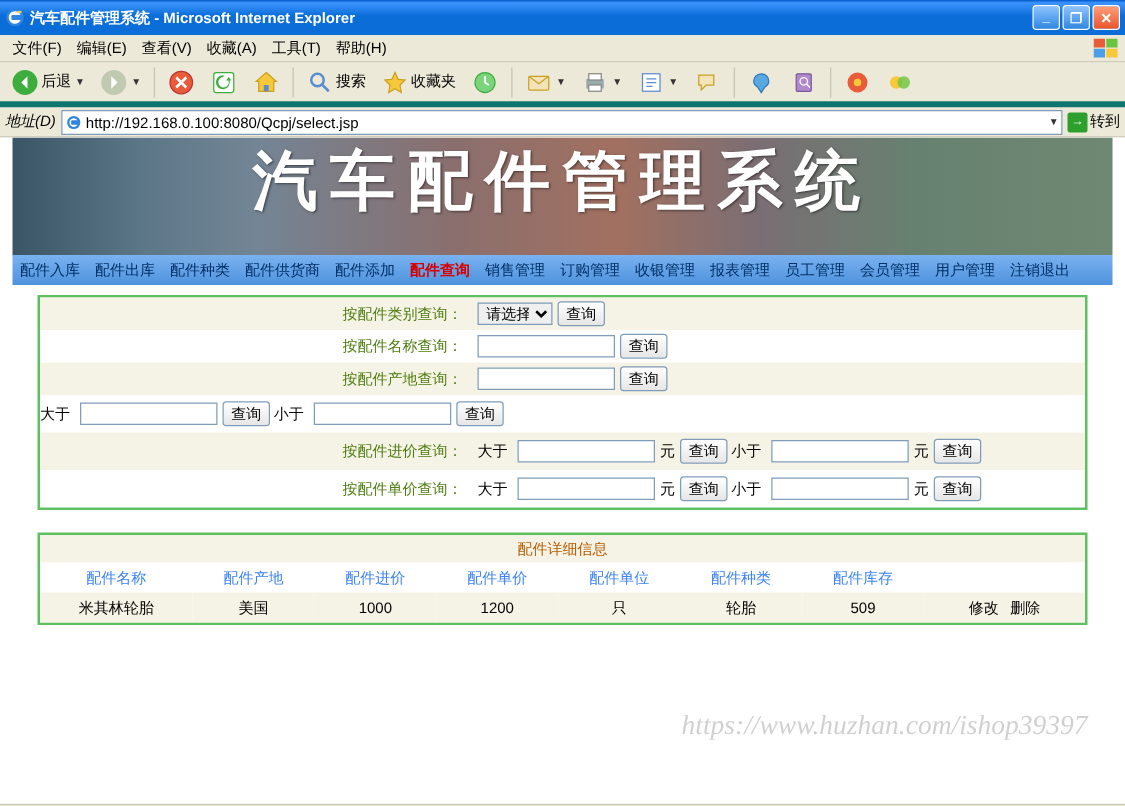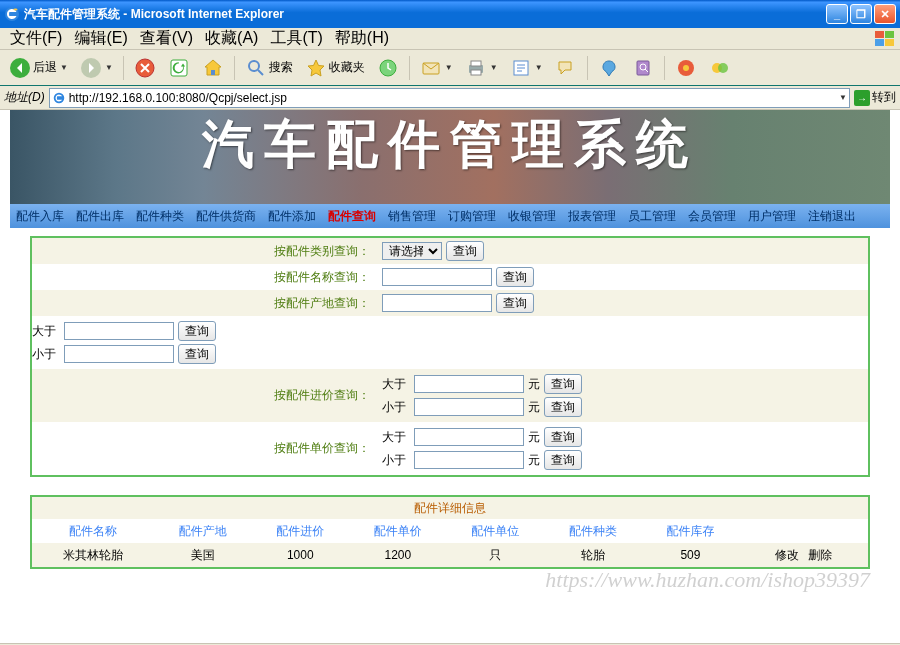--- a/index.html
+++ b/index.html
@@ -9,25 +9,25 @@
 .titlebar { height: 28px; background: linear-gradient(#0058c7,#3d95ff 8%,#0a6dd8 45%,#0a6dd8); display: flex; align-items: center; padding: 0 4px; color: #fff; }
 .titlebar .ie-icon { width: 16px; height: 16px; margin-right: 4px; }
 .titlebar .title-text { flex: 1; font-size: 12px; font-weight: bold; }
 .titlebar .winbtn { width: 22px; height: 20px; margin-left: 2px; border: 1px solid #fff; border-radius: 3px; display: flex; align-items: center; justify-content: center; font-weight: bold; font-size: 11px; cursor: default; }
 .winbtn.min { background: linear-gradient(#8fc4ff,#2f86e0); }
 .winbtn.max { background: linear-gradient(#8fc4ff,#2f86e0); }
 .winbtn.close { background: linear-gradient(#ff9f7a,#e8542c); }
 
 
 .menubar { height: 22px; background: #ece9d8; border-bottom: 1px solid #c8c4b4; display: flex; align-items: center; padding: 0 4px; }
-.menubar span { padding: 0 6px; font-size: 16px; color: #000; cursor: default; }
+.menubar span { padding: 0 6px; font-size: 12px; color: #000; cursor: default; }
 .menubar .flag { margin-left: auto; width: 22px; height: 18px; }
 
 
-.toolbar { height: 36px; background: #ece9d8; border-bottom: 1px solid #0f766e; display: flex; align-items: center; padding: 0 4px; gap: 2px; }
+.toolbar { height: 36px; background: #ece9d8; border-bottom: 5px solid #0f766e; display: flex; align-items: center; padding: 0 4px; gap: 2px; }
 .tbbtn { display: flex; align-items: center; gap: 2px; padding: 2px 4px; border: 1px solid transparent; border-radius: 3px; cursor: default; font-size: 12px; }
 .tbicon { width: 22px; height: 22px; display: flex; align-items: center; justify-content: center; font-size: 14px; }
 .tbsep { width: 1px; height: 24px; background: #c8c4b4; margin: 0 3px; }
 .caret { font-size: 8px; color: #333; margin-left: 1px; }
 
 
 .addrbar { height: 24px; background: #ece9d8; border-bottom: 1px solid #c8c4b4; display: flex; align-items: center; padding: 0 4px; gap: 4px; }
 .addrbar .label { font-size: 12px; font-style: italic; }
 .addrbar .addrbox { flex: 1; display: flex; align-items: center; background: #fff; border: 1px solid #7f9db9; height: 20px; padding: 0 2px; }
 .addrbar .addrbox .ie-icon { width: 14px; height: 14px; margin-right: 3px; }
@@ -53,21 +53,21 @@
 .qlabel { width: 350px; text-align: right; color: #4d7c0f; font-size: 12px; padding-right: 12px; }
 .qctrls { flex: 1; display: flex; align-items: center; gap: 4px; padding: 2px 0; flex-wrap: wrap; }
 .qctrls .line { display: flex; align-items: center; gap: 4px; }
 .qctrls select, .qctrls input[type=text] { border: 1px solid #7f9db9; font-size: 12px; height: 18px; padding: 0 2px; }
 .qctrls input[type=text] { width: 110px; }
 .qctrls select { width: 60px; }
 .qbtn { border: 1px solid #7f9db9; background: linear-gradient(#fff,#e6e6e6); font-size: 12px; height: 20px; padding: 0 6px; cursor: pointer; border-radius: 3px; }
 .unit { font-size: 12px; }
 .prefix { font-size: 12px; width: 28px; display: inline-block; }
 .query-row.tall { padding: 3px 0; }
-.query-row.tall .qctrls { flex-direction: column; align-items: flex-start; gap: 3px; }
+.query-row.tall .qctrls { flex-direction: row; align-items: flex-start; gap: 3px; }
 
 .detail-panel { border: 2px solid #5fc05f; margin-top: 18px; }
 .detail-header { background: #f5f3e5; text-align: center; color: #b85c00; font-size: 12px; height: 22px; line-height: 22px; }
 .detail-table { width: 100%; border-collapse: collapse; }
 .detail-table th { color: #3b82f6; font-size: 12px; font-weight: normal; height: 24px; background: #fff; }
 .detail-table td { text-align: center; font-size: 12px; height: 24px; background: #f5f3e5; }
 .detail-table .actions span { margin: 0 3px; cursor: pointer; }
 
 .watermark { position: absolute; right: 30px; bottom: 50px; font-size: 22px; color: rgba(120,120,120,.35); font-family: Georgia, serif; font-style: italic; pointer-events: none; }
 

